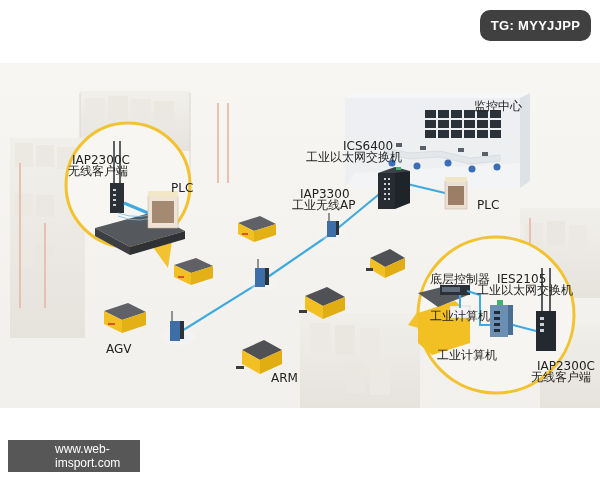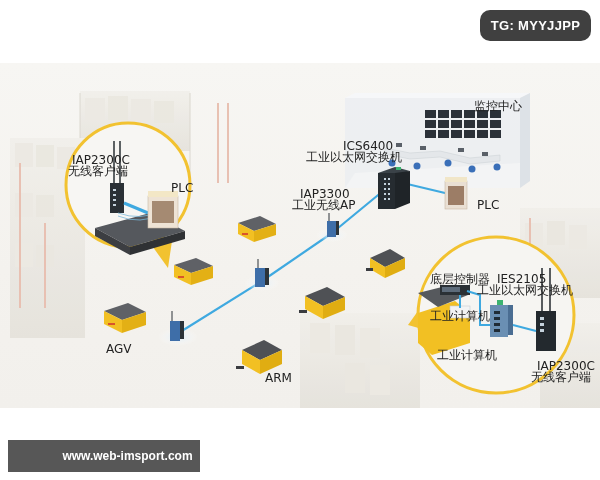--- a/index.html
+++ b/index.html
@@ -5,22 +5,22 @@
   * { box-sizing: border-box; margin: 0; padding: 0; }
   html, body { width: 600px; height: 480px; background: #ffffff; overflow: hidden; }
   body { position: relative; font-family: "Liberation Sans", "DejaVu Sans", sans-serif; }
 
   .watermark-top {
     position: absolute; left: 480px; top: 10px; width: 111px; height: 31px;
     background: #404040; color: #ffffff; font-size: 13px; font-weight: bold;
     display: flex; align-items: center; justify-content: center; letter-spacing: 0.3px; border-radius: 10px;
   }
   .watermark-bottom {
-    position: absolute; left: 8px; top: 440px; width: 192px; height: 32px;
-    background: #575757; color: #ffffff; font-size: 12px; font-weight: bold;
+    position: absolute; left: 8px; top: 440px; width: 132px; height: 32px;
+    background: #575757; color: #ffffff; font-size: 12px; font-weight: normal;
     display: flex; align-items: center; justify-content: center; padding-left: 47px;
   }
 
   .scene {
     position: absolute; left: 0; top: 63px; width: 600px; height: 345px;
     background: linear-gradient(180deg, #f7f6f3 0%, #f4f2ee 60%, #f2f0ec 100%);
     overflow: hidden;
   }
   .scene svg { position: absolute; left: 0; top: 0; }
 
@@ -300,16 +300,16 @@
 
   <div class="label" style="left:497px; top:211px;">IES2105</div>
   <div class="label" style="left:477px; top:222px;">工业以太网交换机</div>
 
   <div class="label" style="left:437px; top:287px;">工业计算机</div>
 
   <div class="label" style="left:537px; top:298px;">IAP2300C</div>
   <div class="label" style="left:531px; top:309px;">无线客户端</div>
 
   <div class="label" style="left:106px; top:281px;">AGV</div>
-  <div class="label" style="left:265px; top:310px;">ARM</div>
+  <div class="label" style="left:271px; top:310px;">ARM</div>
 </div>
 
 <div class="watermark-bottom">www.web-imsport.com</div>
 
 </body></html>

